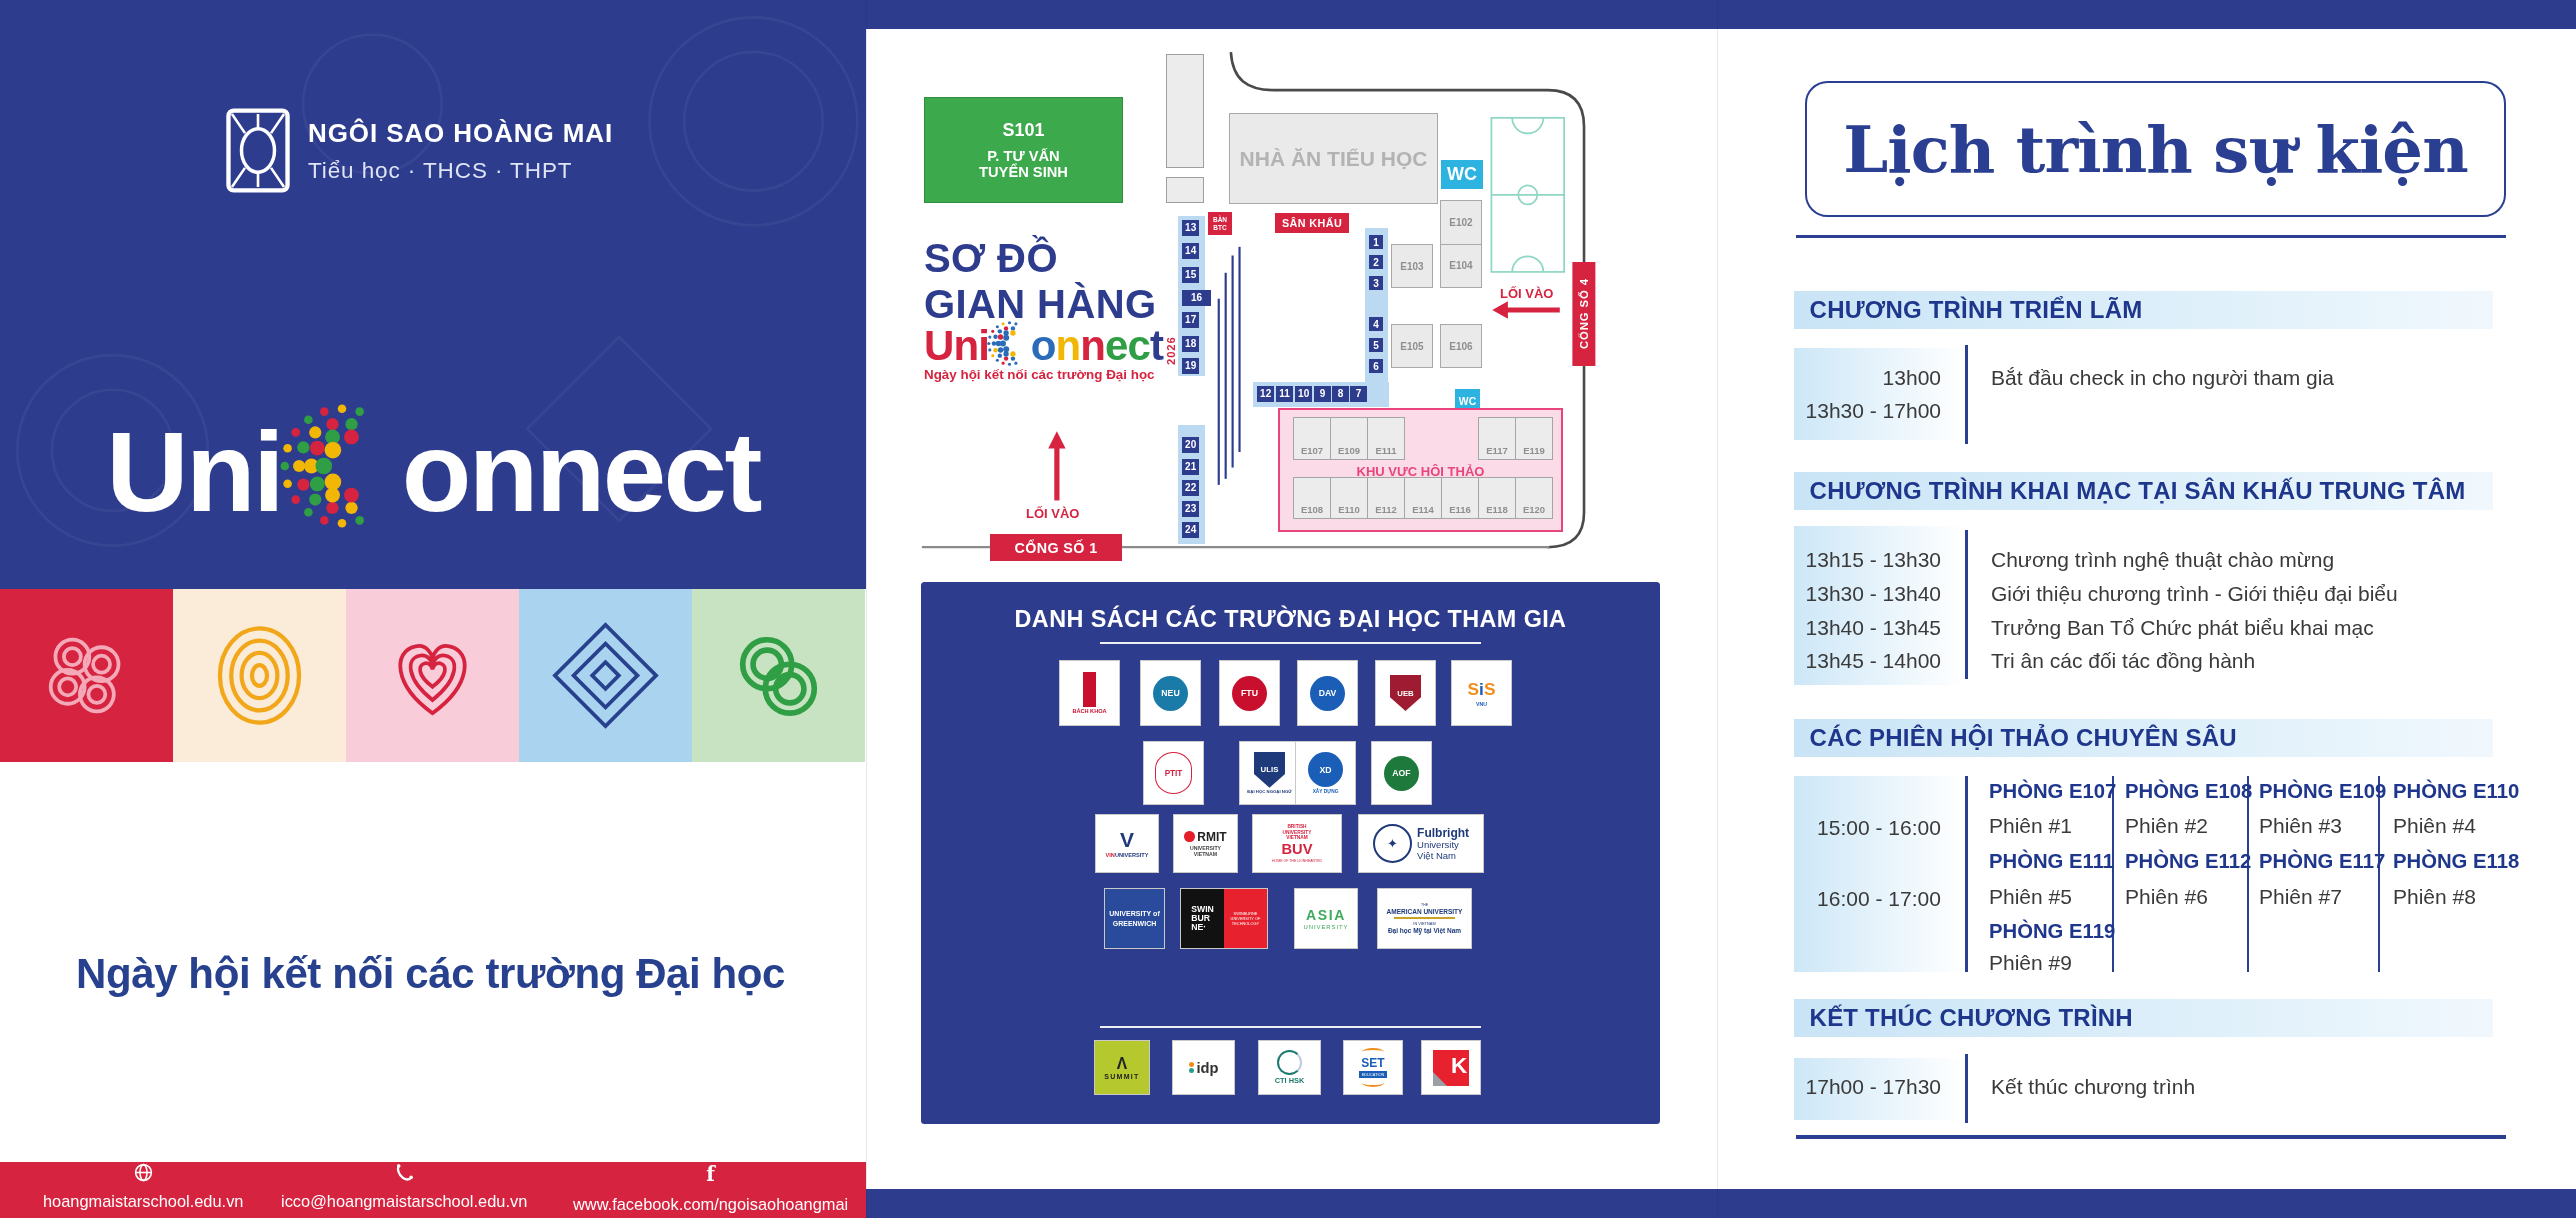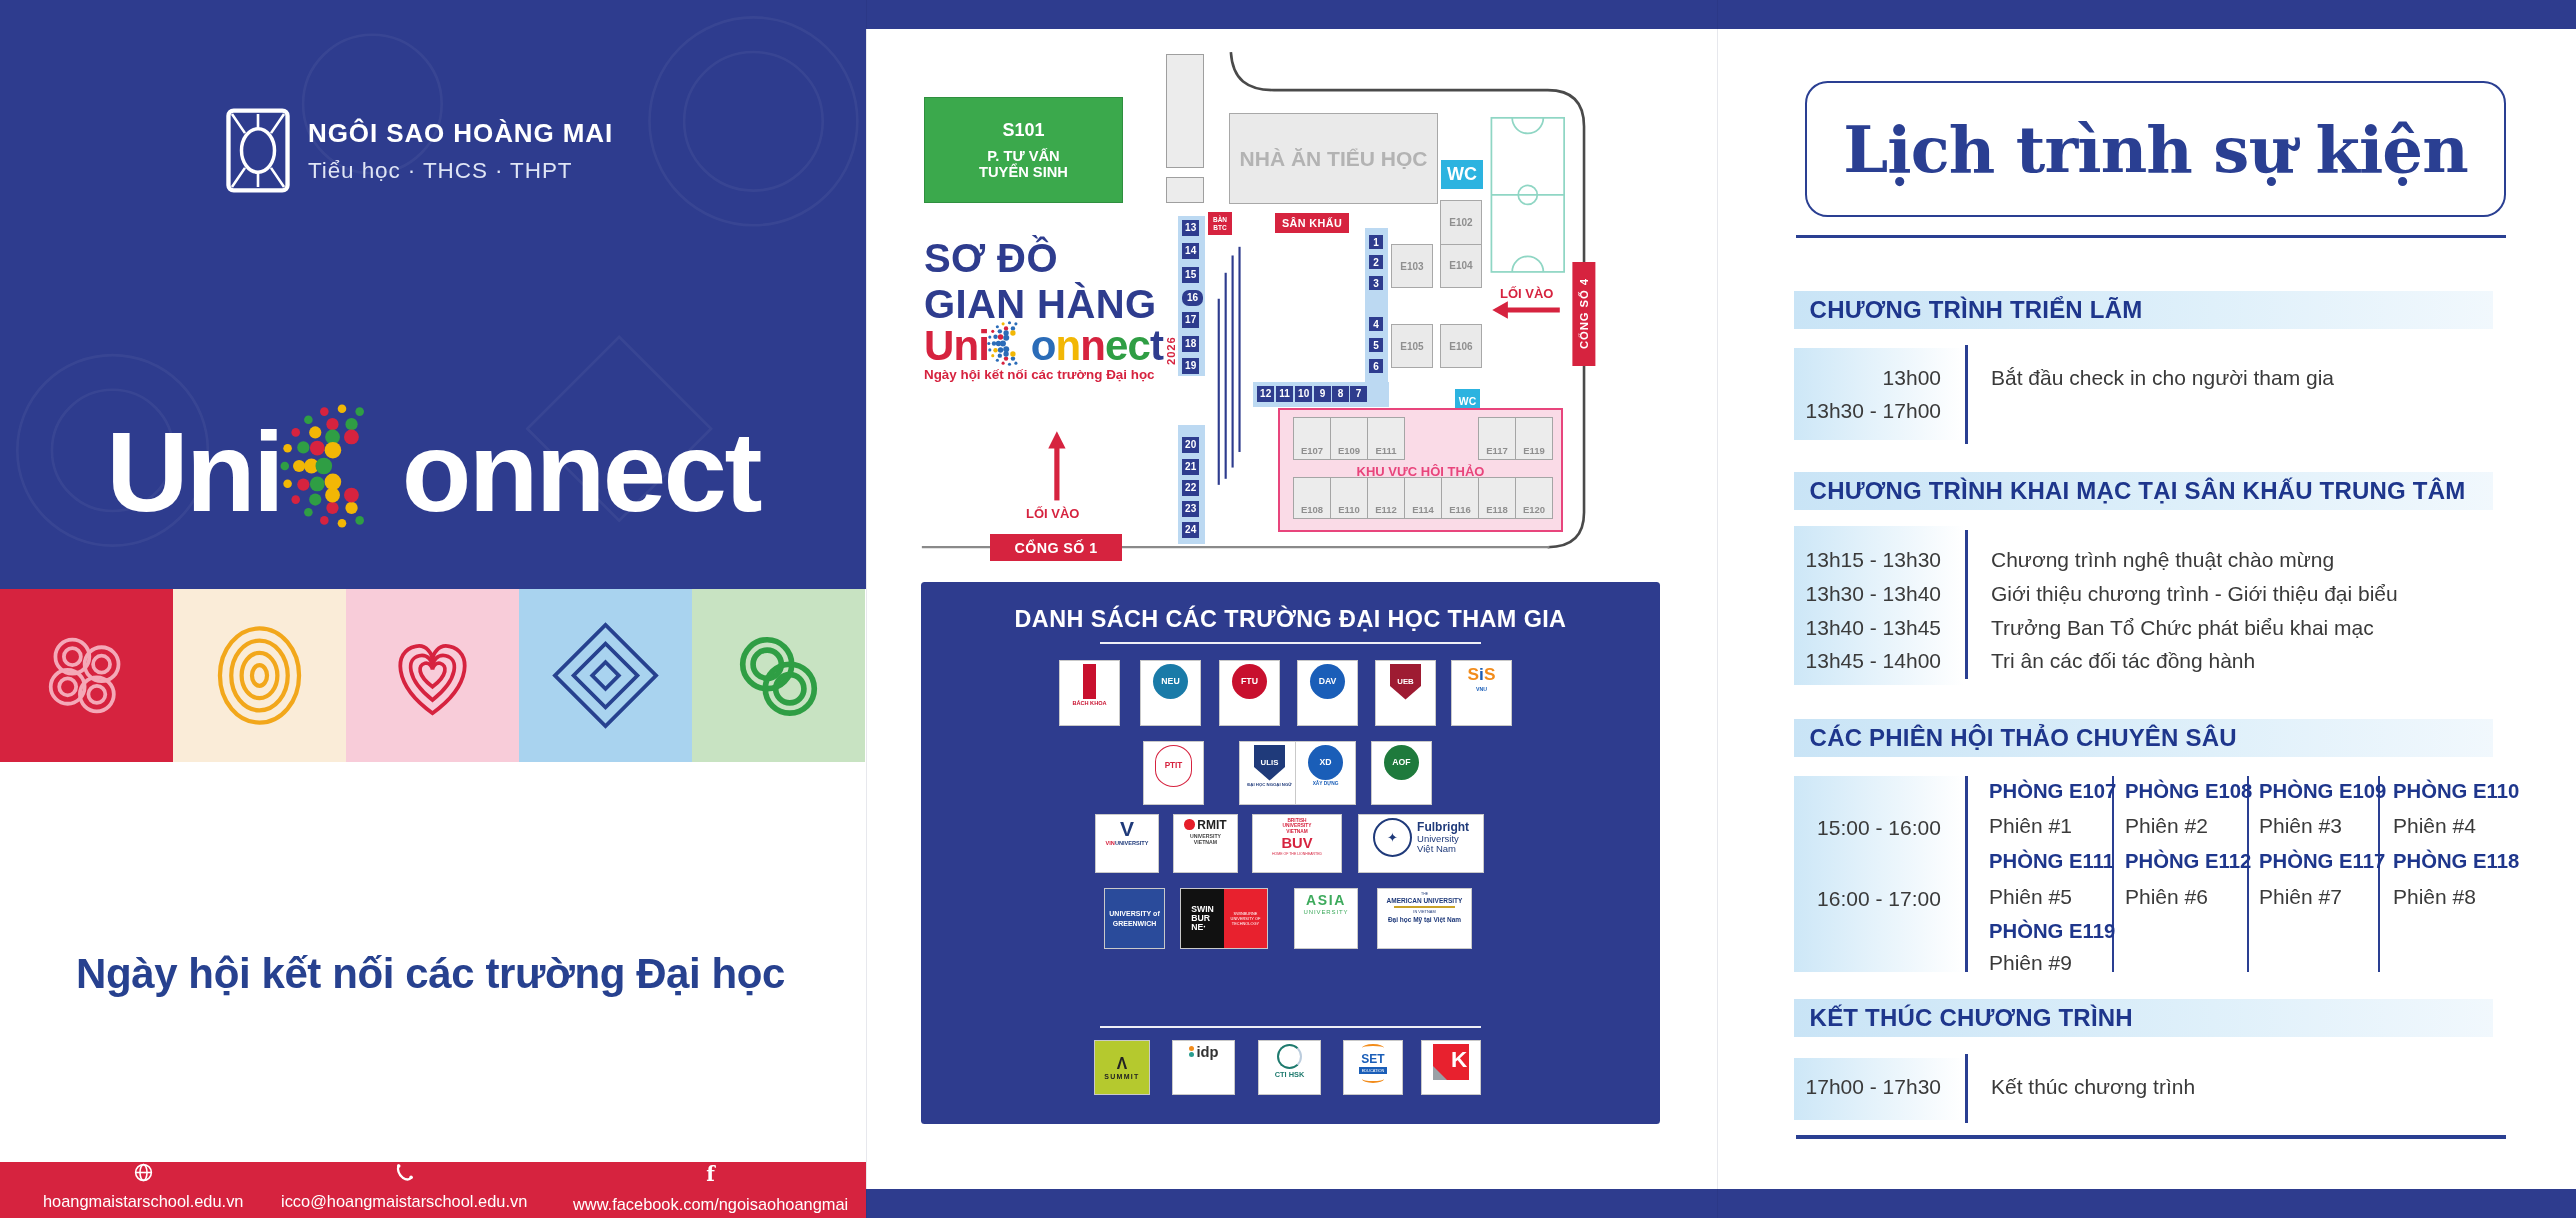--- a/index.html
+++ b/index.html
@@ -33,21 +33,21 @@
   .cells{display:flex;background:#ececec;border:1.7px solid #a5a5a5;box-sizing:border-box;}
   .cells>div{flex:1;display:flex;align-items:flex-end;justify-content:center;padding-bottom:3.5px;
              font-size:9.5px;font-weight:bold;color:#8f8f8f;border-right:1.3px solid #a5a5a5;}
   .cells>div:last-child{border-right:none;}
   .redtext{color:#d6233f;font-weight:800;}
   
   .bluebox{left:921px;top:582px;width:739px;height:542px;background:#2e3c8e;border-radius:3.5px;}
   .ptitle{position:absolute;left:921px;width:739px;text-align:center;color:#fff;font-weight:800;font-size:23.4px;letter-spacing:0.4px;}
   .pline{position:absolute;left:1100px;width:381px;height:1.7px;background:rgba(255,255,255,0.92);}
   .logo-card{position:absolute;background:#fff;border:0.9px solid #c9c9c9;display:flex;flex-direction:column;
-             align-items:center;gap:1.7px;overflow:hidden;box-sizing:border-box;padding:2.6px;text-align:center;}
+             align-items:center;justify-content:center;gap:1.7px;overflow:hidden;box-sizing:border-box;padding:2.6px;text-align:center;}
   
   .frame{left:1805px;top:81px;width:701px;height:136px;border:2.6px solid #2a3f92;border-radius:22.5px;box-sizing:border-box;
          display:flex;align-items:center;justify-content:center;}
   .stitle{font-family:"DejaVu Serif",serif;font-size:64px;font-weight:700;color:#2a3f92;letter-spacing:-0.9px;}
   .hr{background:#2a3f92;}
   .sec-head{background:linear-gradient(90deg,#c9e4f6 0%,#dff0fa 60%,#f1f8fd 100%);color:#1e368c;font-weight:700;
             font-size:24px;line-height:38px;height:38px;padding-left:15.6px;letter-spacing:0.2px;box-sizing:border-box;}
   .time-bg{background:linear-gradient(90deg,#cde7f7 0%,#ffffff 100%);}
   .vline{background:#2a3f92;width:2.6px;}
   .t{font-size:21px;color:#3a3a3a;line-height:28.6px;white-space:pre-line;}
@@ -257,21 +257,21 @@
   </div>
 
   <div class="abs strip" style="left:1178px;top:216px;width:27px;height:160px;"></div>
   <div class="abs strip" style="left:1178px;top:425px;width:27px;height:119px;"></div>
   <div class="abs strip" style="left:1365px;top:228px;width:23.4px;height:179px;"></div>
   <div class="abs strip" style="left:1253px;top:382px;width:136px;height:25px;"></div>
   <div id="chips-layer">
       <div class="chip" style="left: 1182px; top: 220px; width: 17.3px; height: 15.6px;">13</div>
       <div class="chip" style="left: 1182px; top: 243px; width: 17.3px; height: 15.6px;">14</div>
       <div class="chip" style="left: 1182px; top: 267px; width: 17.3px; height: 15.6px;">15</div>
-      <div class="chip" style="left: 1182px; top: 290px; width: 21px; height: 15.6px; border-radius: 7px;">16</div>
+      <div class="chip" style="left: 1182px; top: 290px; width: 29px; height: 15.6px;">16</div>
       <div class="chip" style="left: 1182px; top: 312px; width: 17.3px; height: 15.6px;">17</div>
       <div class="chip" style="left: 1182px; top: 336px; width: 17.3px; height: 15.6px;">18</div>
       <div class="chip" style="left: 1182px; top: 358px; width: 17.3px; height: 15.6px;">19</div>
       <div class="chip" style="left: 1182px; top: 437px; width: 17.3px; height: 15.6px;">20</div>
       <div class="chip" style="left: 1182px; top: 459px; width: 17.3px; height: 15.6px;">21</div>
       <div class="chip" style="left: 1182px; top: 480px; width: 17.3px; height: 15.6px;">22</div>
       <div class="chip" style="left: 1182px; top: 501px; width: 17.3px; height: 15.6px;">23</div>
       <div class="chip" style="left: 1182px; top: 522px; width: 17.3px; height: 15.6px;">24</div>
       <div class="chip" style="left: 1369px; top: 235px; width: 14px; height: 14px;">1</div>
       <div class="chip" style="left: 1369px; top: 255px; width: 14px; height: 14px;">2</div>

